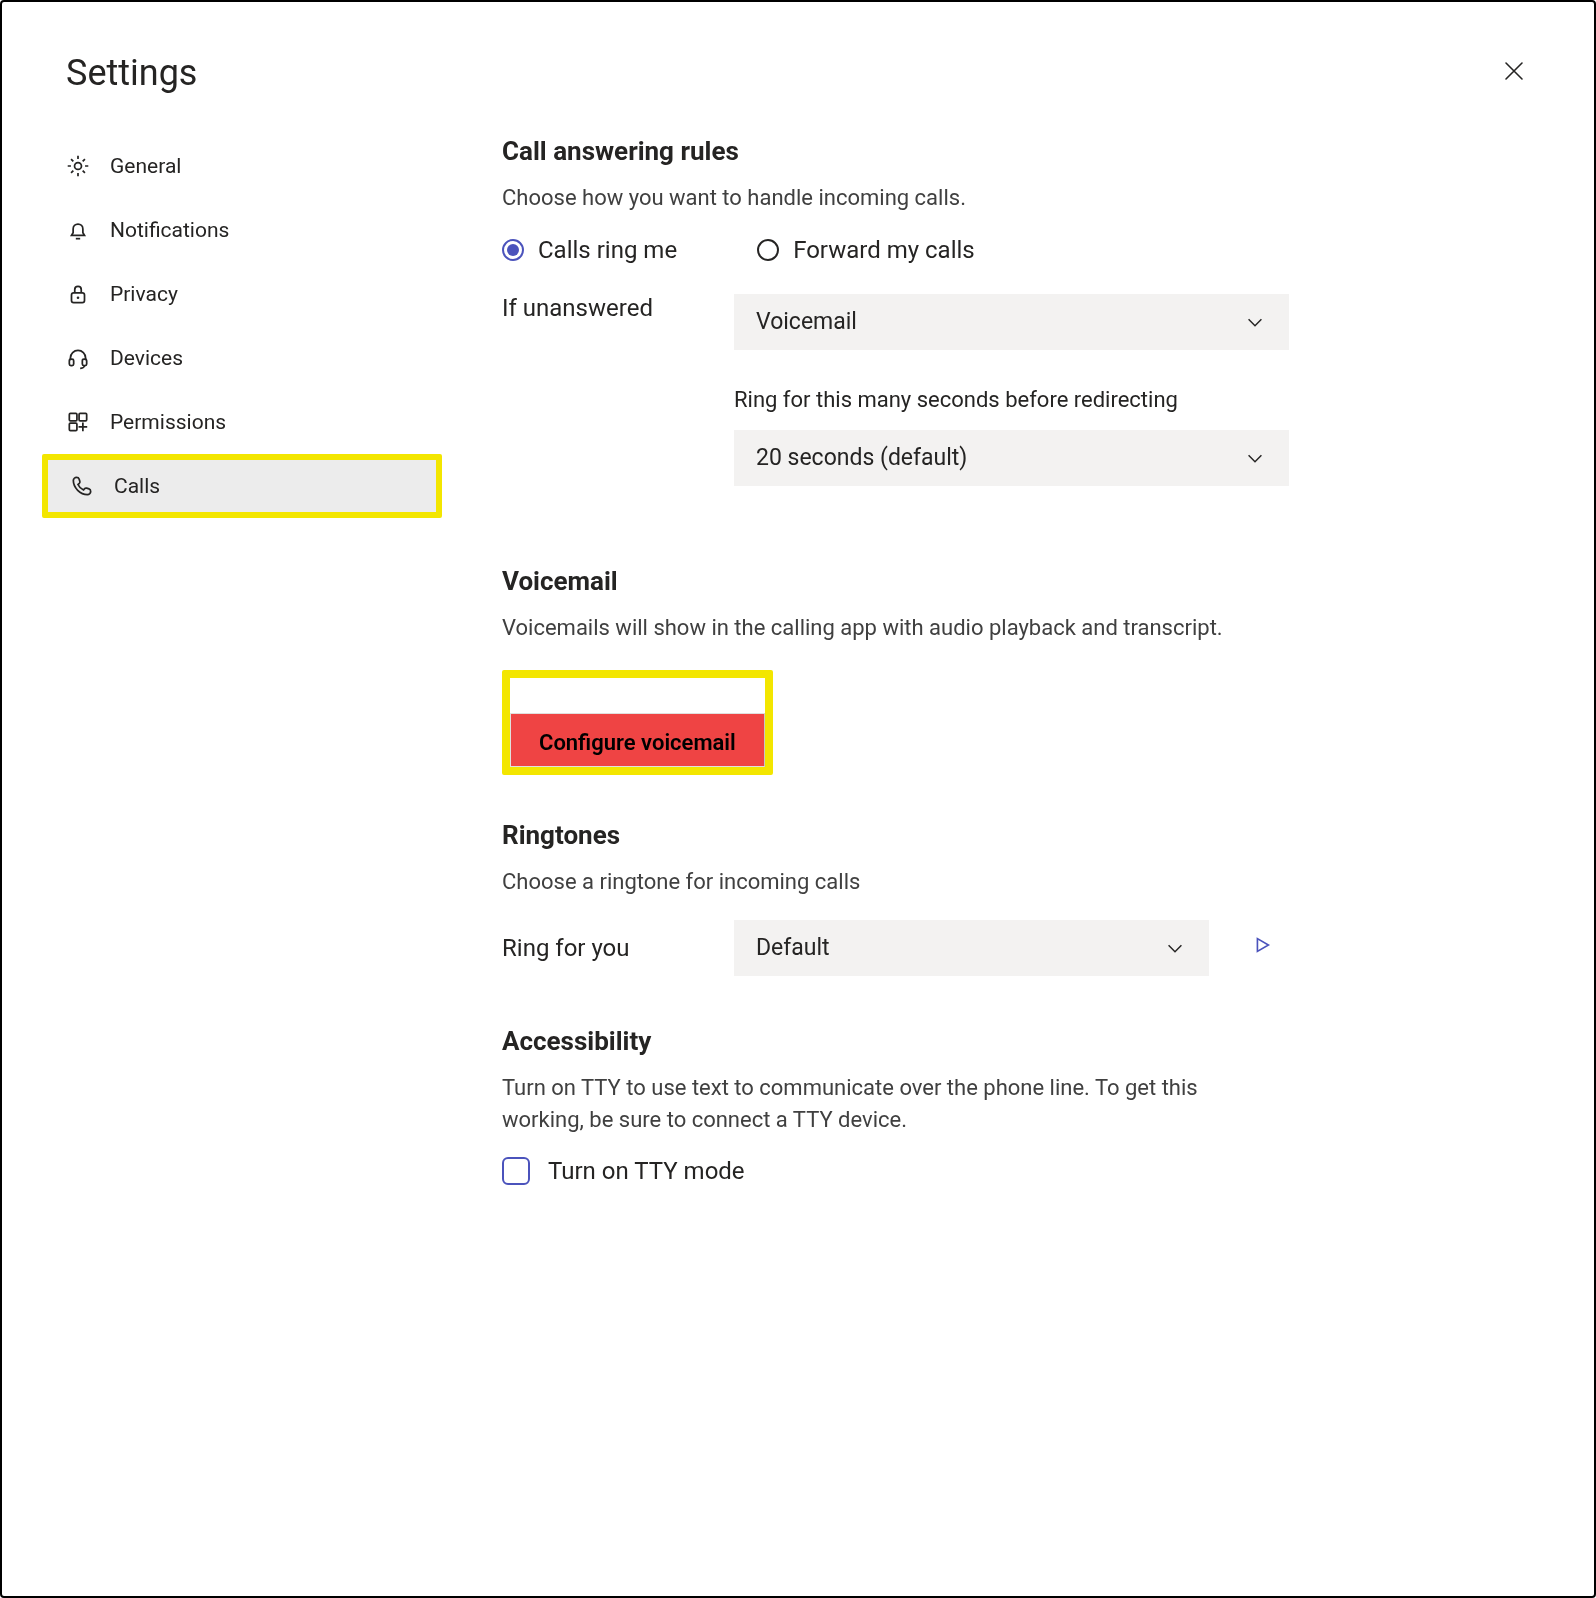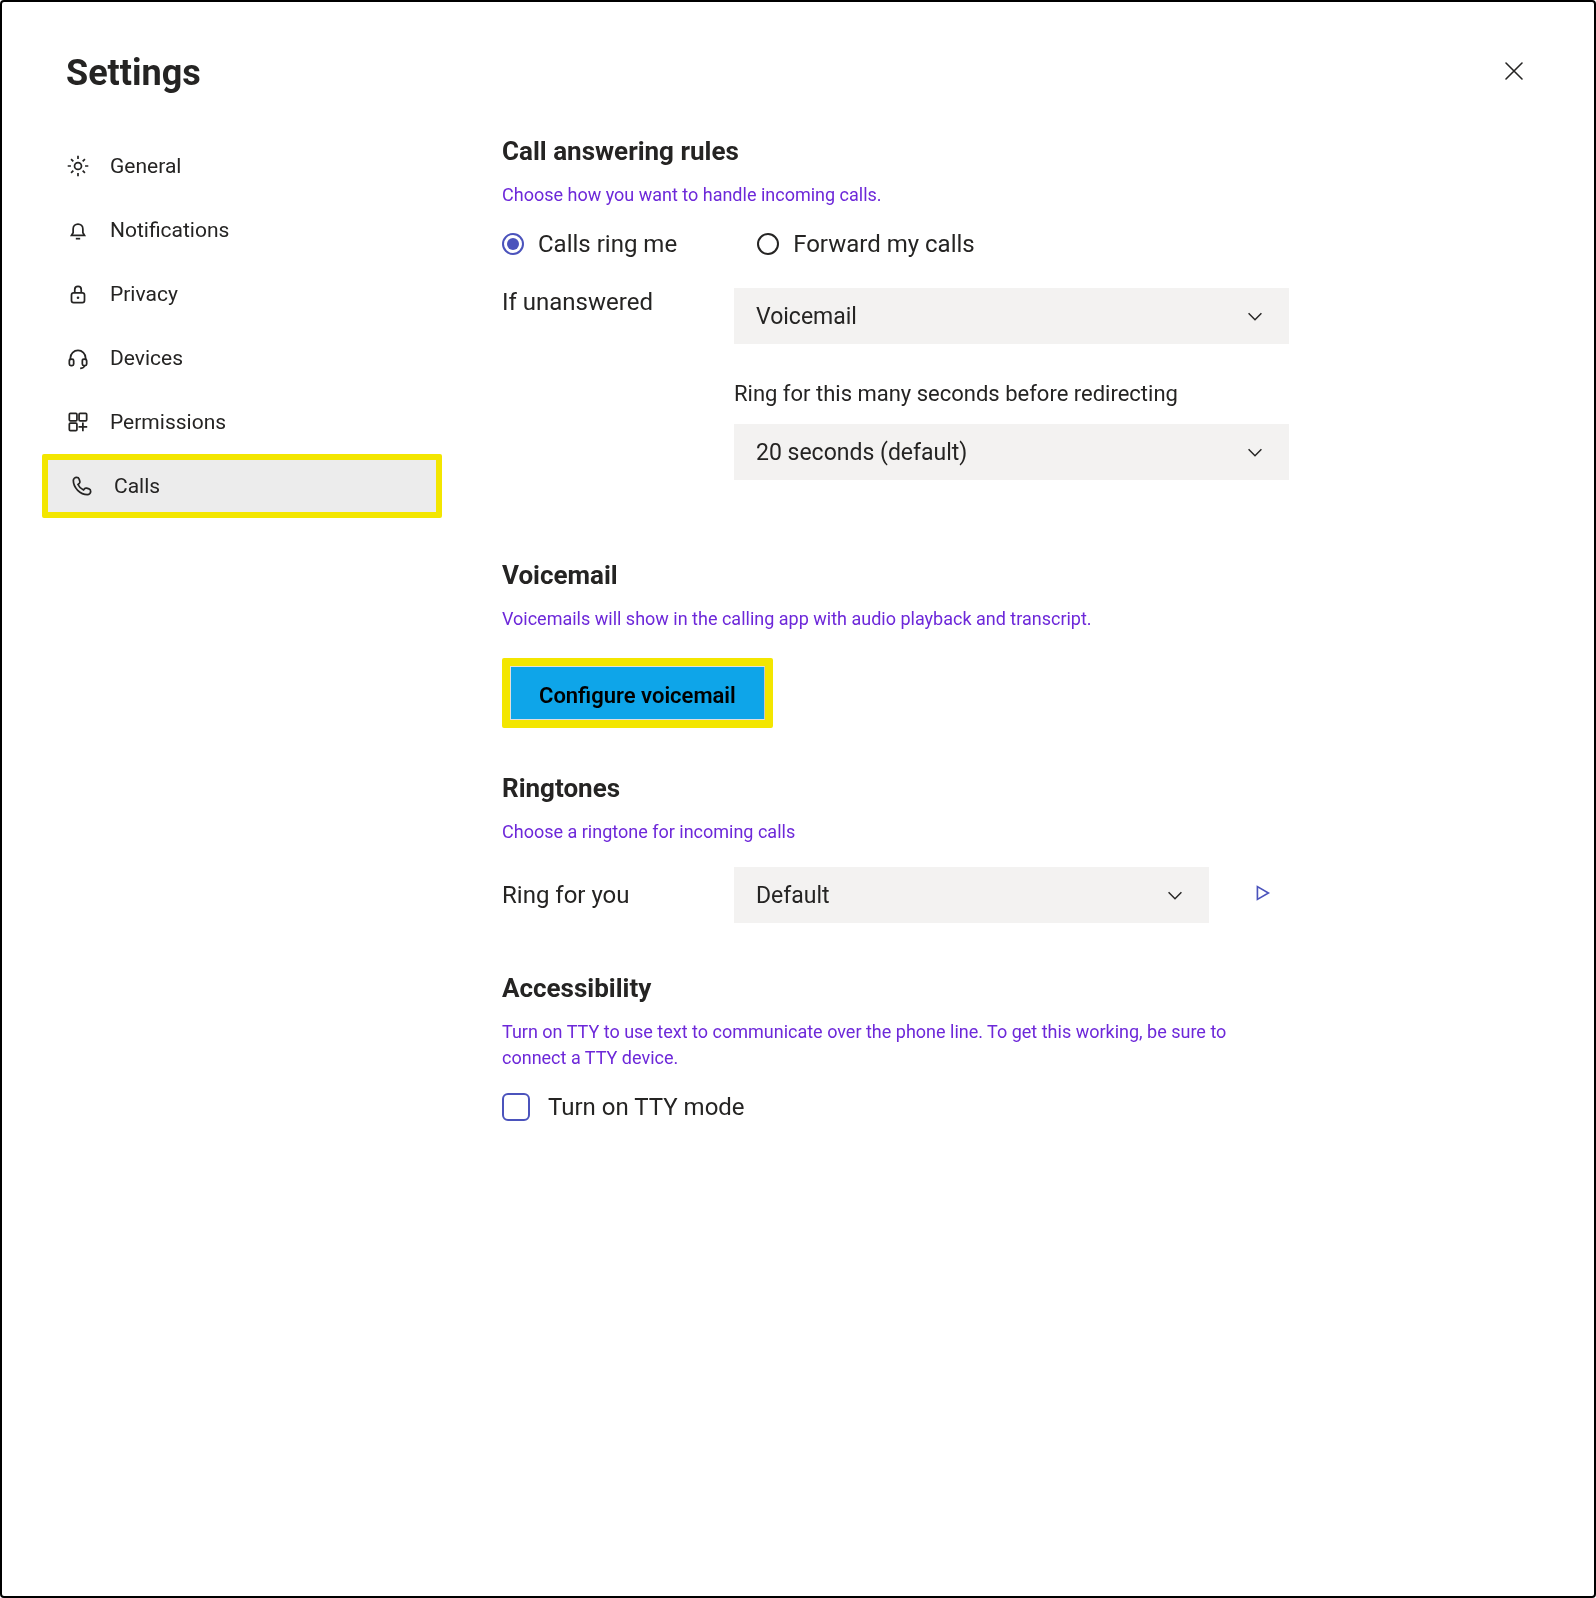--- a/index.html
+++ b/index.html
@@ -20,21 +20,21 @@
     border-radius: 4px;
     background: #fff;
   }
   .header-row {
     display: flex;
     align-items: center;
     padding: 50px 60px 10px 64px;
   }
   .title {
     font-size: 36px;
-    font-weight: 700;
+    font-weight: 400;
     flex: 1;
   }
   .close-btn {
     width: 40px;
     height: 40px;
     display: flex;
     align-items: center;
     justify-content: center;
     cursor: pointer;
     color: #252423;
@@ -87,22 +87,22 @@
     flex: 1;
     padding-top: 2px;
   }
   .section { margin-bottom: 55px; }
   .sec-title {
     font-size: 26px;
     font-weight: 700;
     margin: 0 0 10px 0;
   }
   .sec-desc {
-    font-size: 18px;
-    color: #6d28d9;
+    font-size: 22px;
+    color: #404040;
     margin: 16px 0 22px 0;
     line-height: 1.45;
   }
   .radio-row {
     display: flex;
     gap: 80px;
     align-items: flex-start;
     margin-bottom: 30px;
   }
   .radio-opt {
@@ -165,29 +165,30 @@
     margin-bottom: 18px;
   }
 
   .highlight-btn-wrap {
     display: inline-block;
     border: 8px solid #f3e600;
     border-radius: 2px;
     margin-top: 4px;
   }
   .conf-btn {
-    background: #0ea5e9;
+    background: #ef4444;
     border: 1px solid #e1dfdd;
     border-right-color:#c8c6c4;
     height: 54px;
     padding: 16px 28px;
     font-size: 22px;
     font-weight: 600;
     cursor: pointer;
     font-family: inherit;
+    margin-top: 35px;
   }
 
   .ringtone-row {
     display: flex;
     align-items: center;
     gap: 0;
   }
   .ringtone-row .label {
     width: 232px;
     font-size: 24px;

